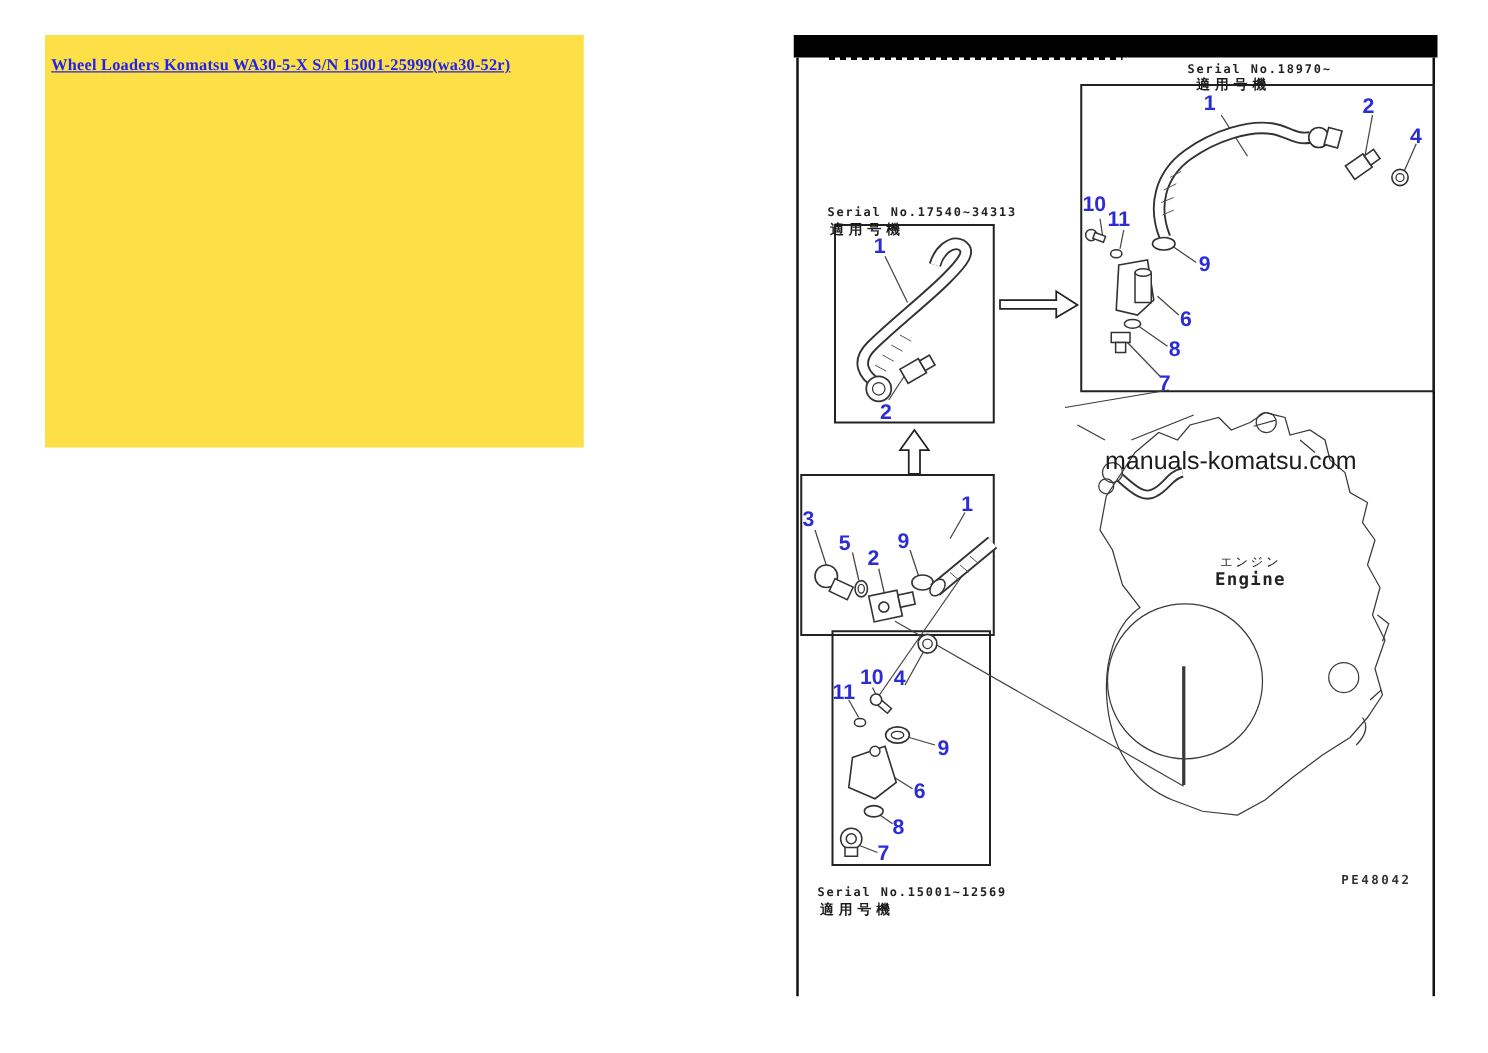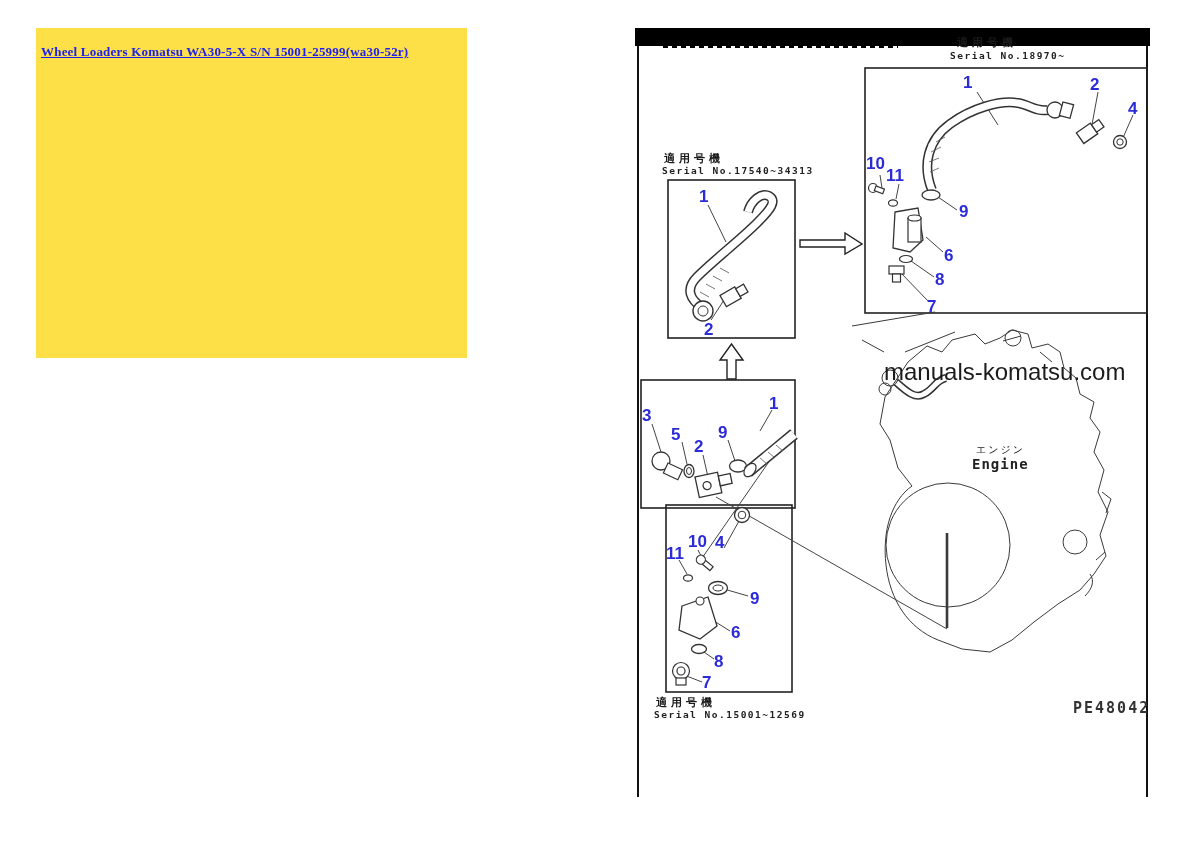--- a/index.html
+++ b/index.html
@@ -14,31 +14,31 @@
 
   .topbar   { position:absolute; left:635px; top:28px; width:515px; height:18px; background:#000; }
   .remnant  { position:absolute; left:663px; top:45px; width:235px; height:3px;
               background:repeating-linear-gradient(90deg,#000 0 5px,transparent 5px 9px); }
   .pageborder { position:absolute; top:46px; width:2px; height:751px; background:#111; }
   .pb-left  { left:637px; } .pb-right { left:1146px; }
 
   svg.art   { position:absolute; left:0; top:0; width:1190px; height:842px; pointer-events:none; }
 
   .jp-label { position:absolute; font-size:11px; color:#1a1a1a; letter-spacing:4px; white-space:nowrap;
-              font-family:"DejaVu Sans", sans-serif; font-weight:bold; }
+              font-family:"DejaVu Sans", sans-serif; font-weight:bold;margin-top:25px; }
   .serial   { position:absolute; font-size:9.5px; color:#222; letter-spacing:1.5px; white-space:nowrap;
               font-family:"DejaVu Sans Mono", monospace; font-weight:bold;text-align:right; }
 
-  .watermark { position:absolute; left:884px; top:358px; font-size:24px; color:#1c1c1c;
+  .watermark { position:absolute; left:884px; top:358px; font-size:20px; color:#1c1c1c;
                font-family:"Liberation Sans", sans-serif; white-space:nowrap; }
   .eng-jp   { position:absolute; left:976px; top:443px; font-size:10px; color:#222; letter-spacing:2px;
               font-family:Liberation Serif, serif; }
   .eng-en   { position:absolute; left:972px; top:456px; font-size:14px; color:#222; letter-spacing:1px;
               font-family:"DejaVu Sans Mono", monospace; font-weight:bold; }
-  .code     { position:absolute; left:1028px; top:699px; font-size:15px; color:#333; letter-spacing:2px;
+  .code     { position:absolute; left:1028px; top:699px; font-size:10px; color:#333; letter-spacing:2px;
               font-family:"DejaVu Sans Mono", monospace; font-weight:bold;padding-left:45px; }
 
   .callout  { position:absolute; font-size:17px; font-weight:bold; color:#2b2bd8;
               font-family:"Liberation Sans", sans-serif; line-height:1; }
 </style>
 </head>
 <body>
 
 <div id="canvas">
 

